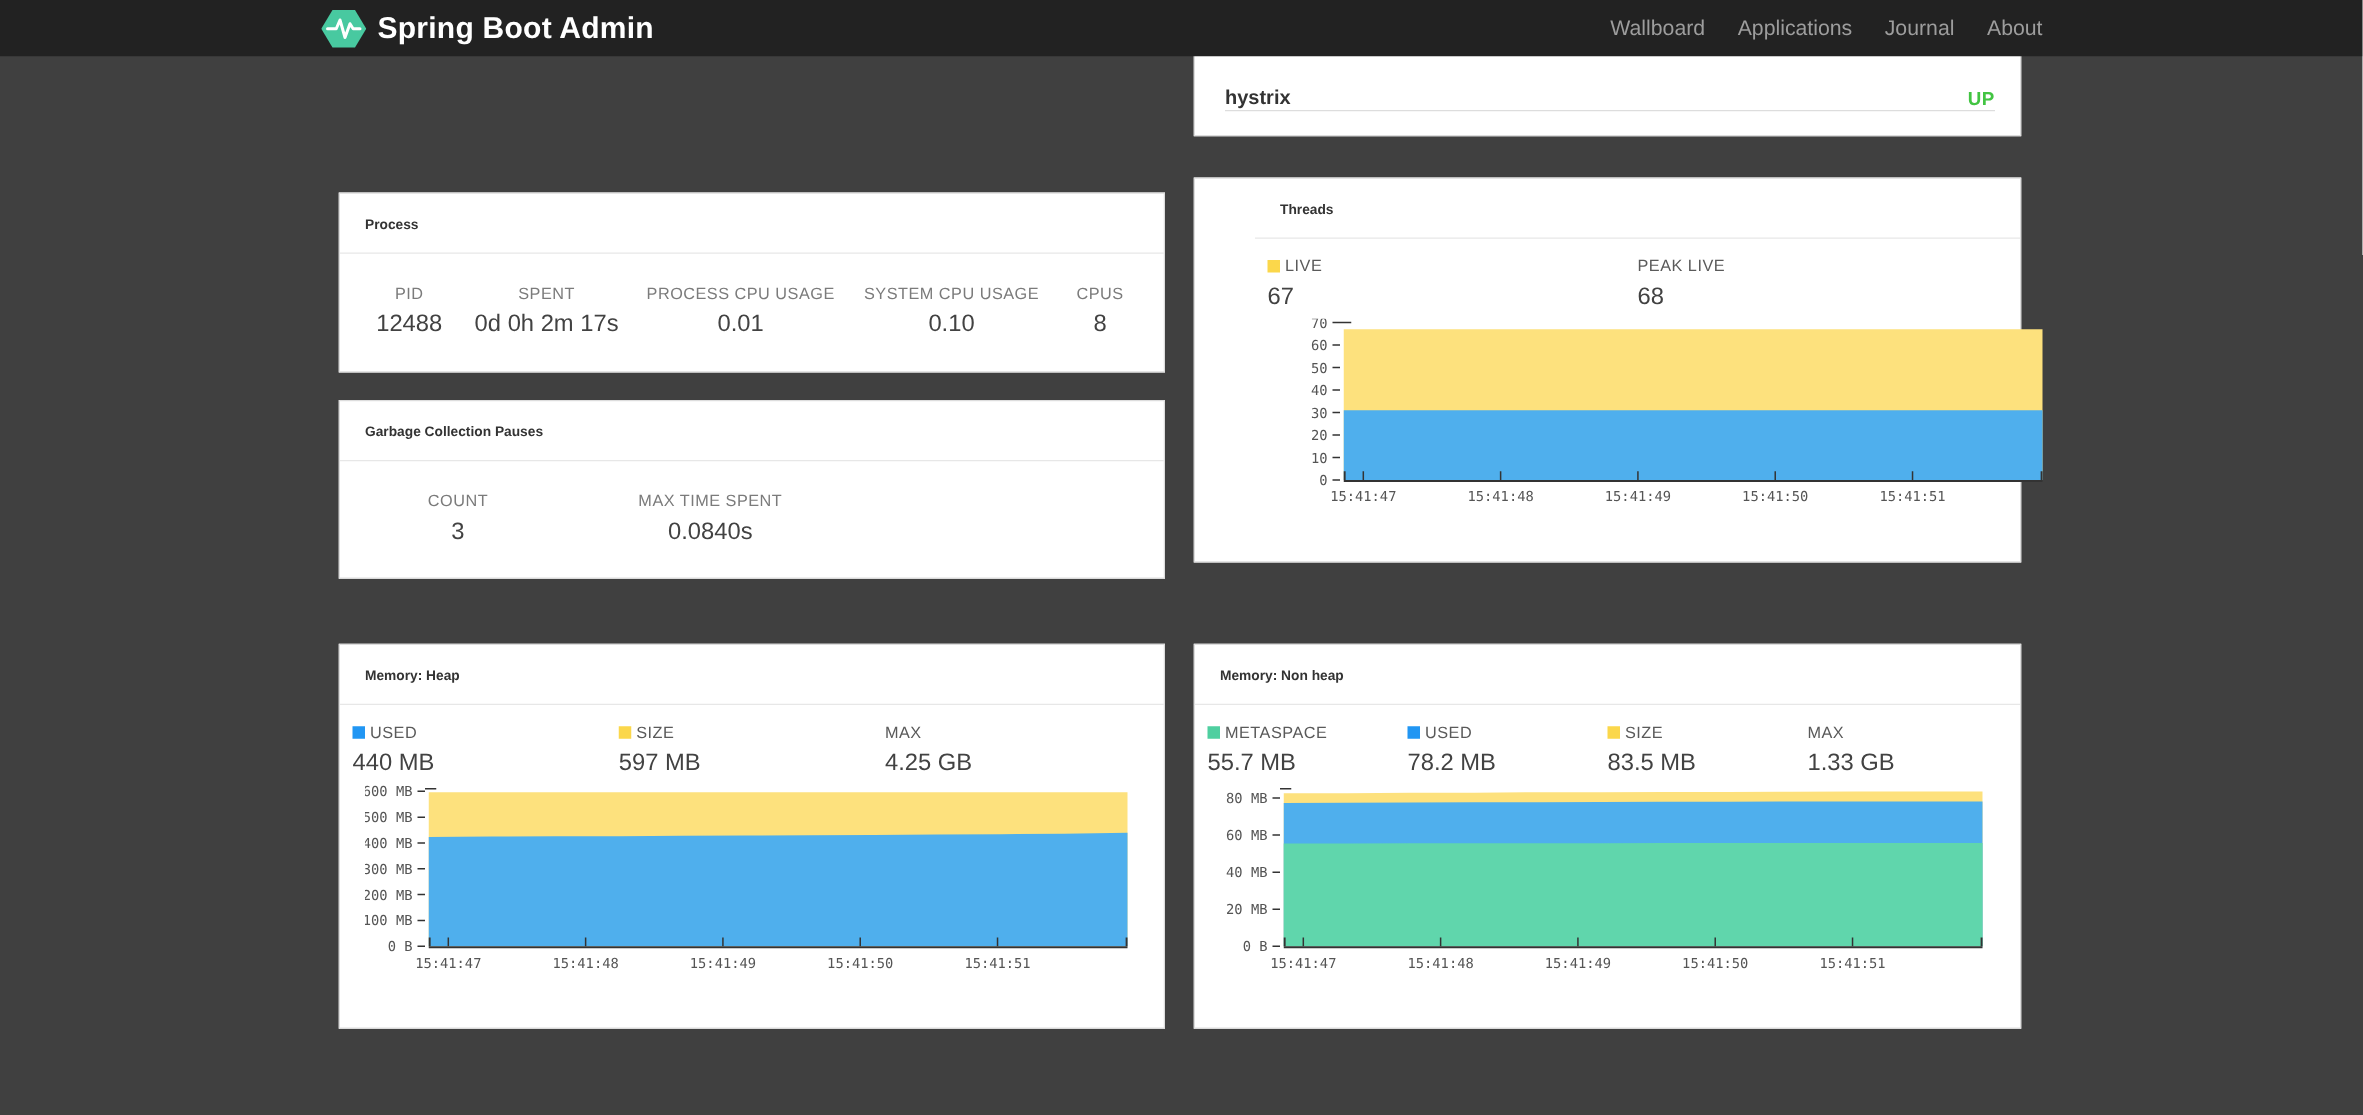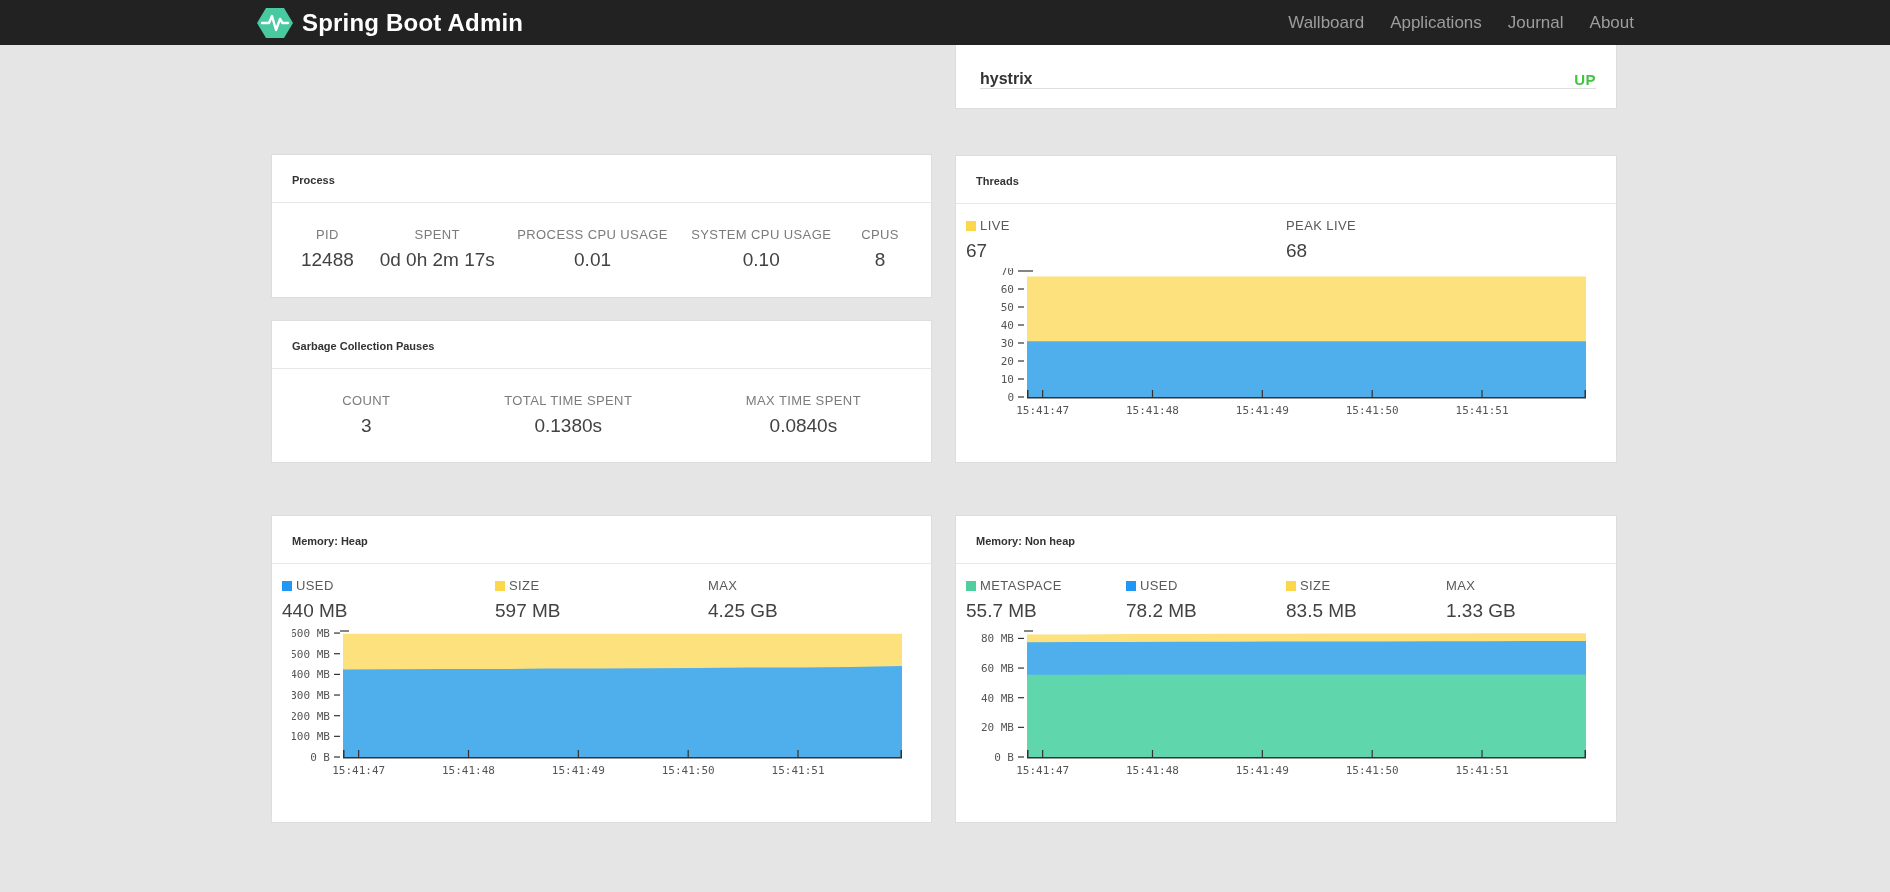--- a/index.html
+++ b/index.html
@@ -1,18 +1,18 @@
 <!DOCTYPE html>
 <html><head>
 <meta charset="utf-8">
 <style>
   * { margin:0; padding:0; box-sizing:border-box; }
   html,body { width:1890px; height:892px; background:#fff; overflow:hidden;
     font-family:"Liberation Sans","DejaVu Sans",sans-serif; }
-  .page { position:relative; width:1890px; height:892px; background:#e5e5e5; }
+  .page { position:relative; width:1890px; height:892px; background:#404040; }
 
   
   .navbar { position:absolute; top:0; left:0; width:100%; height:45px;
     background:#222222; z-index:20; }
   .nav-inner { position:relative; width:1378px; margin:0 auto; height:45px;
     display:flex; align-items:center; }
   .brand { display:flex; align-items:center; gap:9px; padding-left:1px; cursor:pointer; }
   .brand-title { color:#ffffff; font-size:24px; font-weight:bold; letter-spacing:0.2px; }
   .nav-links { margin-left:auto; display:flex; align-items:center; }
   .nav-links a { color:#9d9d9d; font-size:17px; text-decoration:none; padding:0 13px; }
@@ -32,21 +32,21 @@
 
   
   #process-card { left:271px; top:154px; width:661px; height:144px; }
   #gc-card      { left:271px; top:320px; width:661px; height:143px; }
   .metric-row { display:flex; padding:24px 10px 0 10px; }
   .metric-cell { text-align:center; }
   .metric-label { font-size:13px; color:#7b7b7b; letter-spacing:0.4px; }
   .metric-value { font-size:19px; color:#424242; margin-top:7px; }
 
   
-  #threads-card { left:955px; top:155px; width:662px; height:308px; }
+  #threads-card { left:955px; top:142px; width:662px; height:308px;padding-left:48px; }
   #heap-card    { left:271px; top:515px; width:661px; height:308px; }
   #nonheap-card { left:955px; top:515px; width:662px; height:308px; }
   .legend-row { display:flex; padding:14px 10px 0 10px; }
   .legend-cell { flex:1; text-align:left; }
   .legend-label { font-size:13px; color:#5a5a5a; letter-spacing:0.4px; }
   .swatch { display:inline-block; width:10px; height:10px; margin-right:4px;
     vertical-align:-1px; }
   .legend-value { font-size:19px; color:#424242; margin-top:7px; }
   .chart-wrap { padding:6px 20px 0 20px; }
   .chart-svg { display:block; }
@@ -114,24 +114,20 @@
   </div>
 
   <div class="card" id="gc-card">
     <div class="card-header">
       <span class="card-title">Garbage Collection Pauses</span>
     </div>
     <div class="metric-row">
       <div class="metric-cell" style="width:26.4%">
         <div class="metric-label">COUNT</div>
         <div class="metric-value">3</div>
-      </div>
-      <div class="metric-cell" style="width:36.8%">
-        <div class="metric-label">TOTAL TIME SPENT</div>
-        <div class="metric-value">0.1380s</div>
       </div>
       <div class="metric-cell" style="width:36.8%">
         <div class="metric-label">MAX TIME SPENT</div>
         <div class="metric-value">0.0840s</div>
       </div>
     </div>
   </div>
 
   <div class="card" id="threads-card">
     <div class="card-header">

